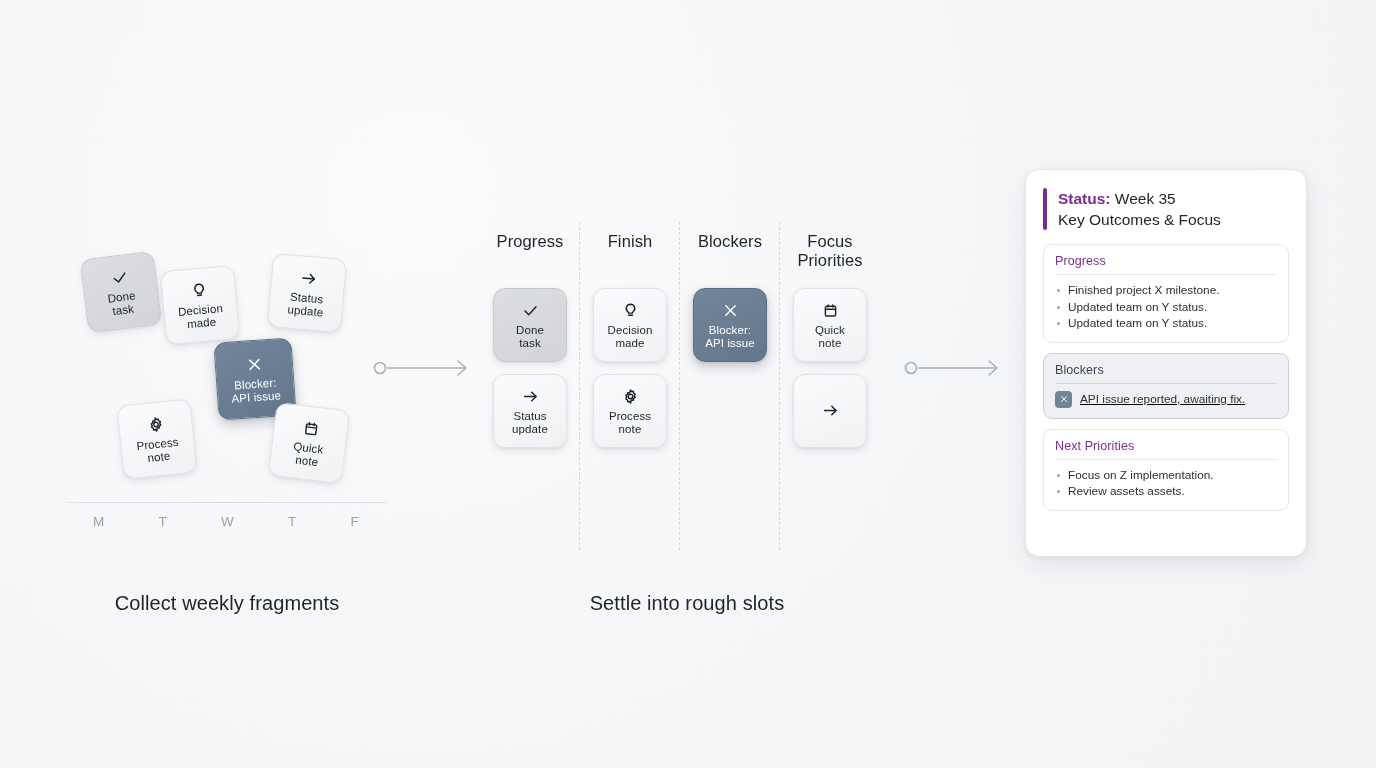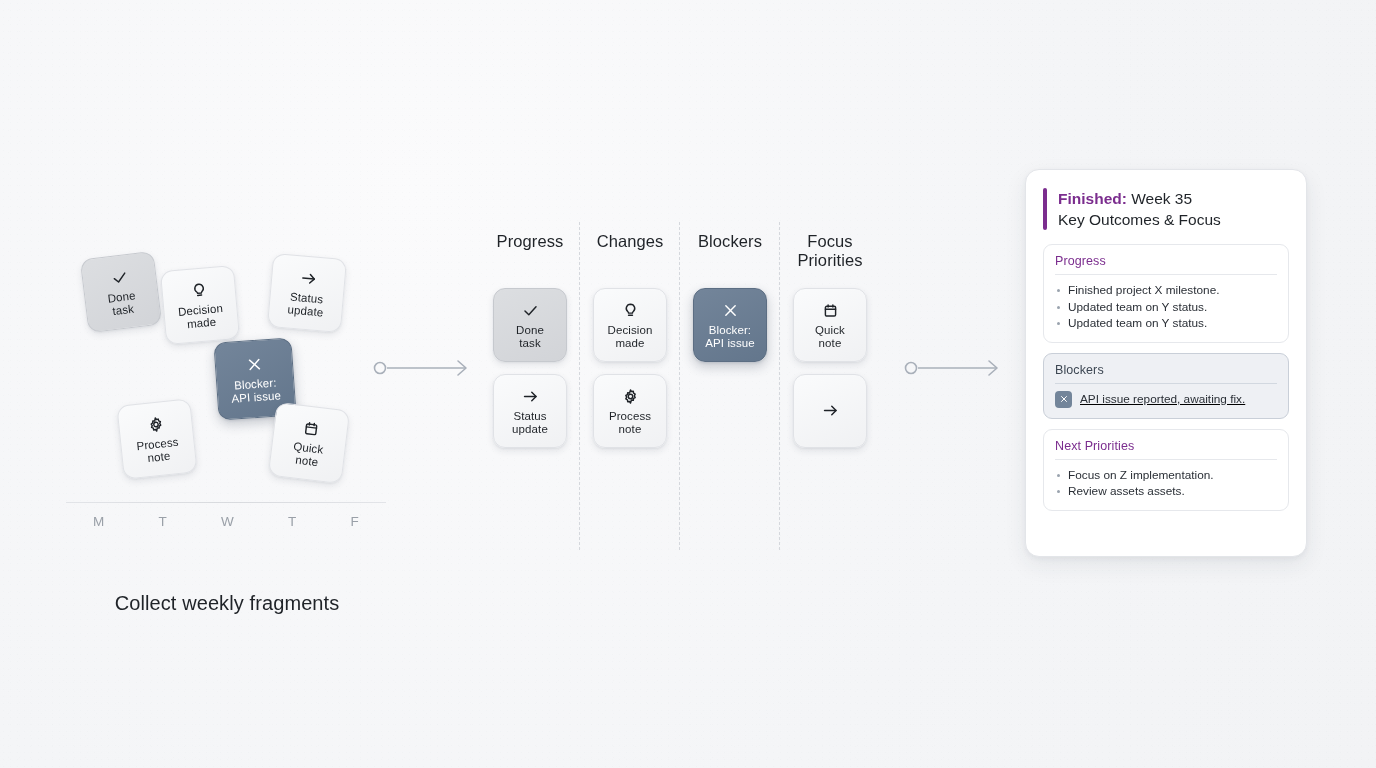--- a/index.html
+++ b/index.html
@@ -278,21 +278,21 @@
                   <polyline points="11.5,5 16.5,10 11.5,15"></polyline>
                 </svg>
             </span>
             <span class="lbl">Status
 update</span>
           </div>
         </div>
       </div>
 
       <div class="slot-col">
-        <div class="slot-head">Changes</div>
+        <div class="slot-head">Finish</div>
         <div class="slot-stack">
           <div class="card">
             <span class="glyph">
               <svg viewBox="0 0 20 20">
                 <path d="M10 2.6a5 5 0 0 0-3.1 8.9c.5.4.8 1 .8 1.6h4.6c0-.6.3-1.2.8-1.6A5 5 0 0 0 10 2.6Z"></path>
                 <line x1="7.7" y1="15.6" x2="12.3" y2="15.6"></line>
               </svg>
             </span>
             <span class="lbl">Decision
 made</span>
@@ -363,21 +363,21 @@
       <line x1="15" y1="16" x2="94" y2="16" stroke="#a9b0ba" stroke-width="1.6"></line>
       <polyline points="86,9 94,16 86,23" fill="none" stroke="#a9b0ba" stroke-width="1.6" stroke-linecap="round" stroke-linejoin="round"></polyline>
     </svg>
   </div>
 
   <div id="panel-summary">
 
     <div class="sum-title-wrap">
       <div class="accent-bar"></div>
       <div class="sum-title">
-        <span class="k">Finished:</span><span> Week 35</span><br>
+        <span class="k">Status:</span><span> Week 35</span><br>
         <span>Key Outcomes &amp; Focus</span>
       </div>
     </div>
 
     <div class="sect">
       <div class="sect-head">Progress</div>
       <div class="rule"></div>
       <ul class="bullets">
         <li>Finished project X milestone.</li>
         <li>Updated team on Y status.</li>
@@ -403,14 +403,15 @@
       <div class="sect-head">Next Priorities</div>
       <div class="rule"></div>
       <ul class="bullets">
         <li>Focus on Z implementation.</li>
         <li>Review assets assets.</li>
       </ul>
     </div>
   </div>
 
   <div class="caption" style="left:67px; width:320px;">Collect weekly fragments</div>
+  <div class="caption" style="left:487px; width:400px;">Settle into rough slots</div>
 
 </div>
 
 </body></html>

